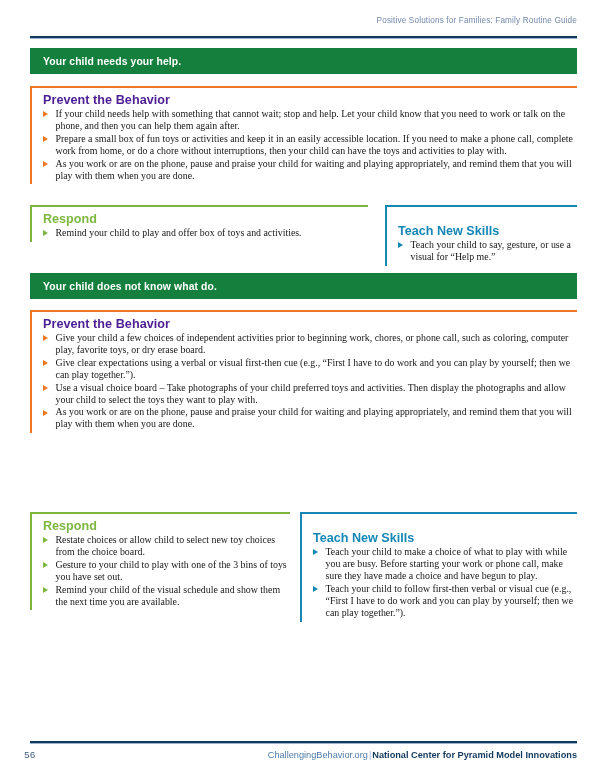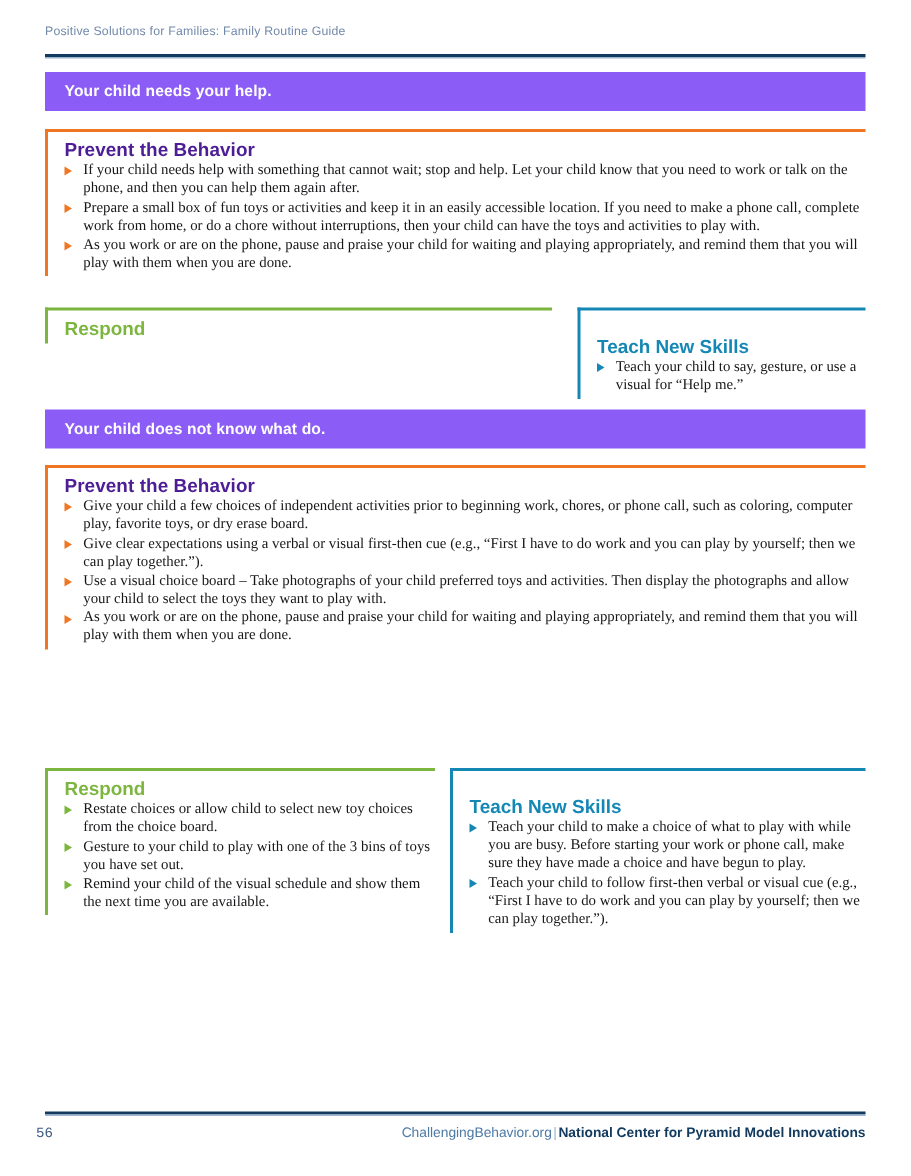--- a/index.html
+++ b/index.html
@@ -23,21 +23,21 @@
     height: 784px;
     box-sizing: border-box;
   }
 
   
   .runhead {
     position: absolute;
     left: 30px;
     top: 16px;
     width: 547px;
-    text-align: left;
+    text-align: right;
     font-family: "Liberation Sans", sans-serif;
     font-size: 8.2px;
     letter-spacing: 0.15px;
     color: #7289ab;
   }
   .rule-top {
     position: absolute;
     left: 30px;
     top: 36px;
     width: 547px;
@@ -45,21 +45,21 @@
     border-top: 2.2px solid #123a5e;
     border-bottom: 1px solid #9bb4d0;
   }
 
   
   .bar {
     position: absolute;
     left: 30px;
     width: 547px;
     height: 26px;
-    background: #8b5cf6;
+    background: #15803d;
     color: #ffffff;
     font-family: "Liberation Sans", sans-serif;
     font-weight: bold;
     font-size: 10.4px;
     letter-spacing: 0.1px;
     display: flex;
     align-items: center;
     box-sizing: border-box;
     padding-left: 13px;
   }
@@ -190,20 +190,21 @@
     <ul class="blist or">
       <li><span class="tri"></span><span>If your child needs help with something that cannot wait; stop and help. Let your child know that you need to work or talk on the phone, and then you can help them again after.</span></li>
       <li><span class="tri"></span><span>Prepare a small box of fun toys or activities and keep it in an easily accessible location. If you need to make a phone call, complete work from home, or do a chore without interruptions, then your child can have the toys and activities to play with.</span></li>
       <li><span class="tri"></span><span>As you work or are on the phone, pause and praise your child for waiting and playing appropriately, and remind them that you will play with them when you are done.</span></li>
     </ul>
   </div>
 
   <div class="respond" style="top:205px; left:30px; width:338px;">
     <div class="h-respond">Respond</div>
     <ul class="blist gr">
+      <li><span class="tri"></span><span>Remind your child to play and offer box of toys and activities.</span></li>
     </ul>
   </div>
 
   <div class="teach" style="top:205px; left:385px; width:192px;">
     <div class="h-teach">Teach New Skills</div>
     <ul class="blist tl">
       <li><span class="tri"></span><span>Teach your child to say, gesture, or use a visual for “Help me.”</span></li>
     </ul>
   </div>
 

